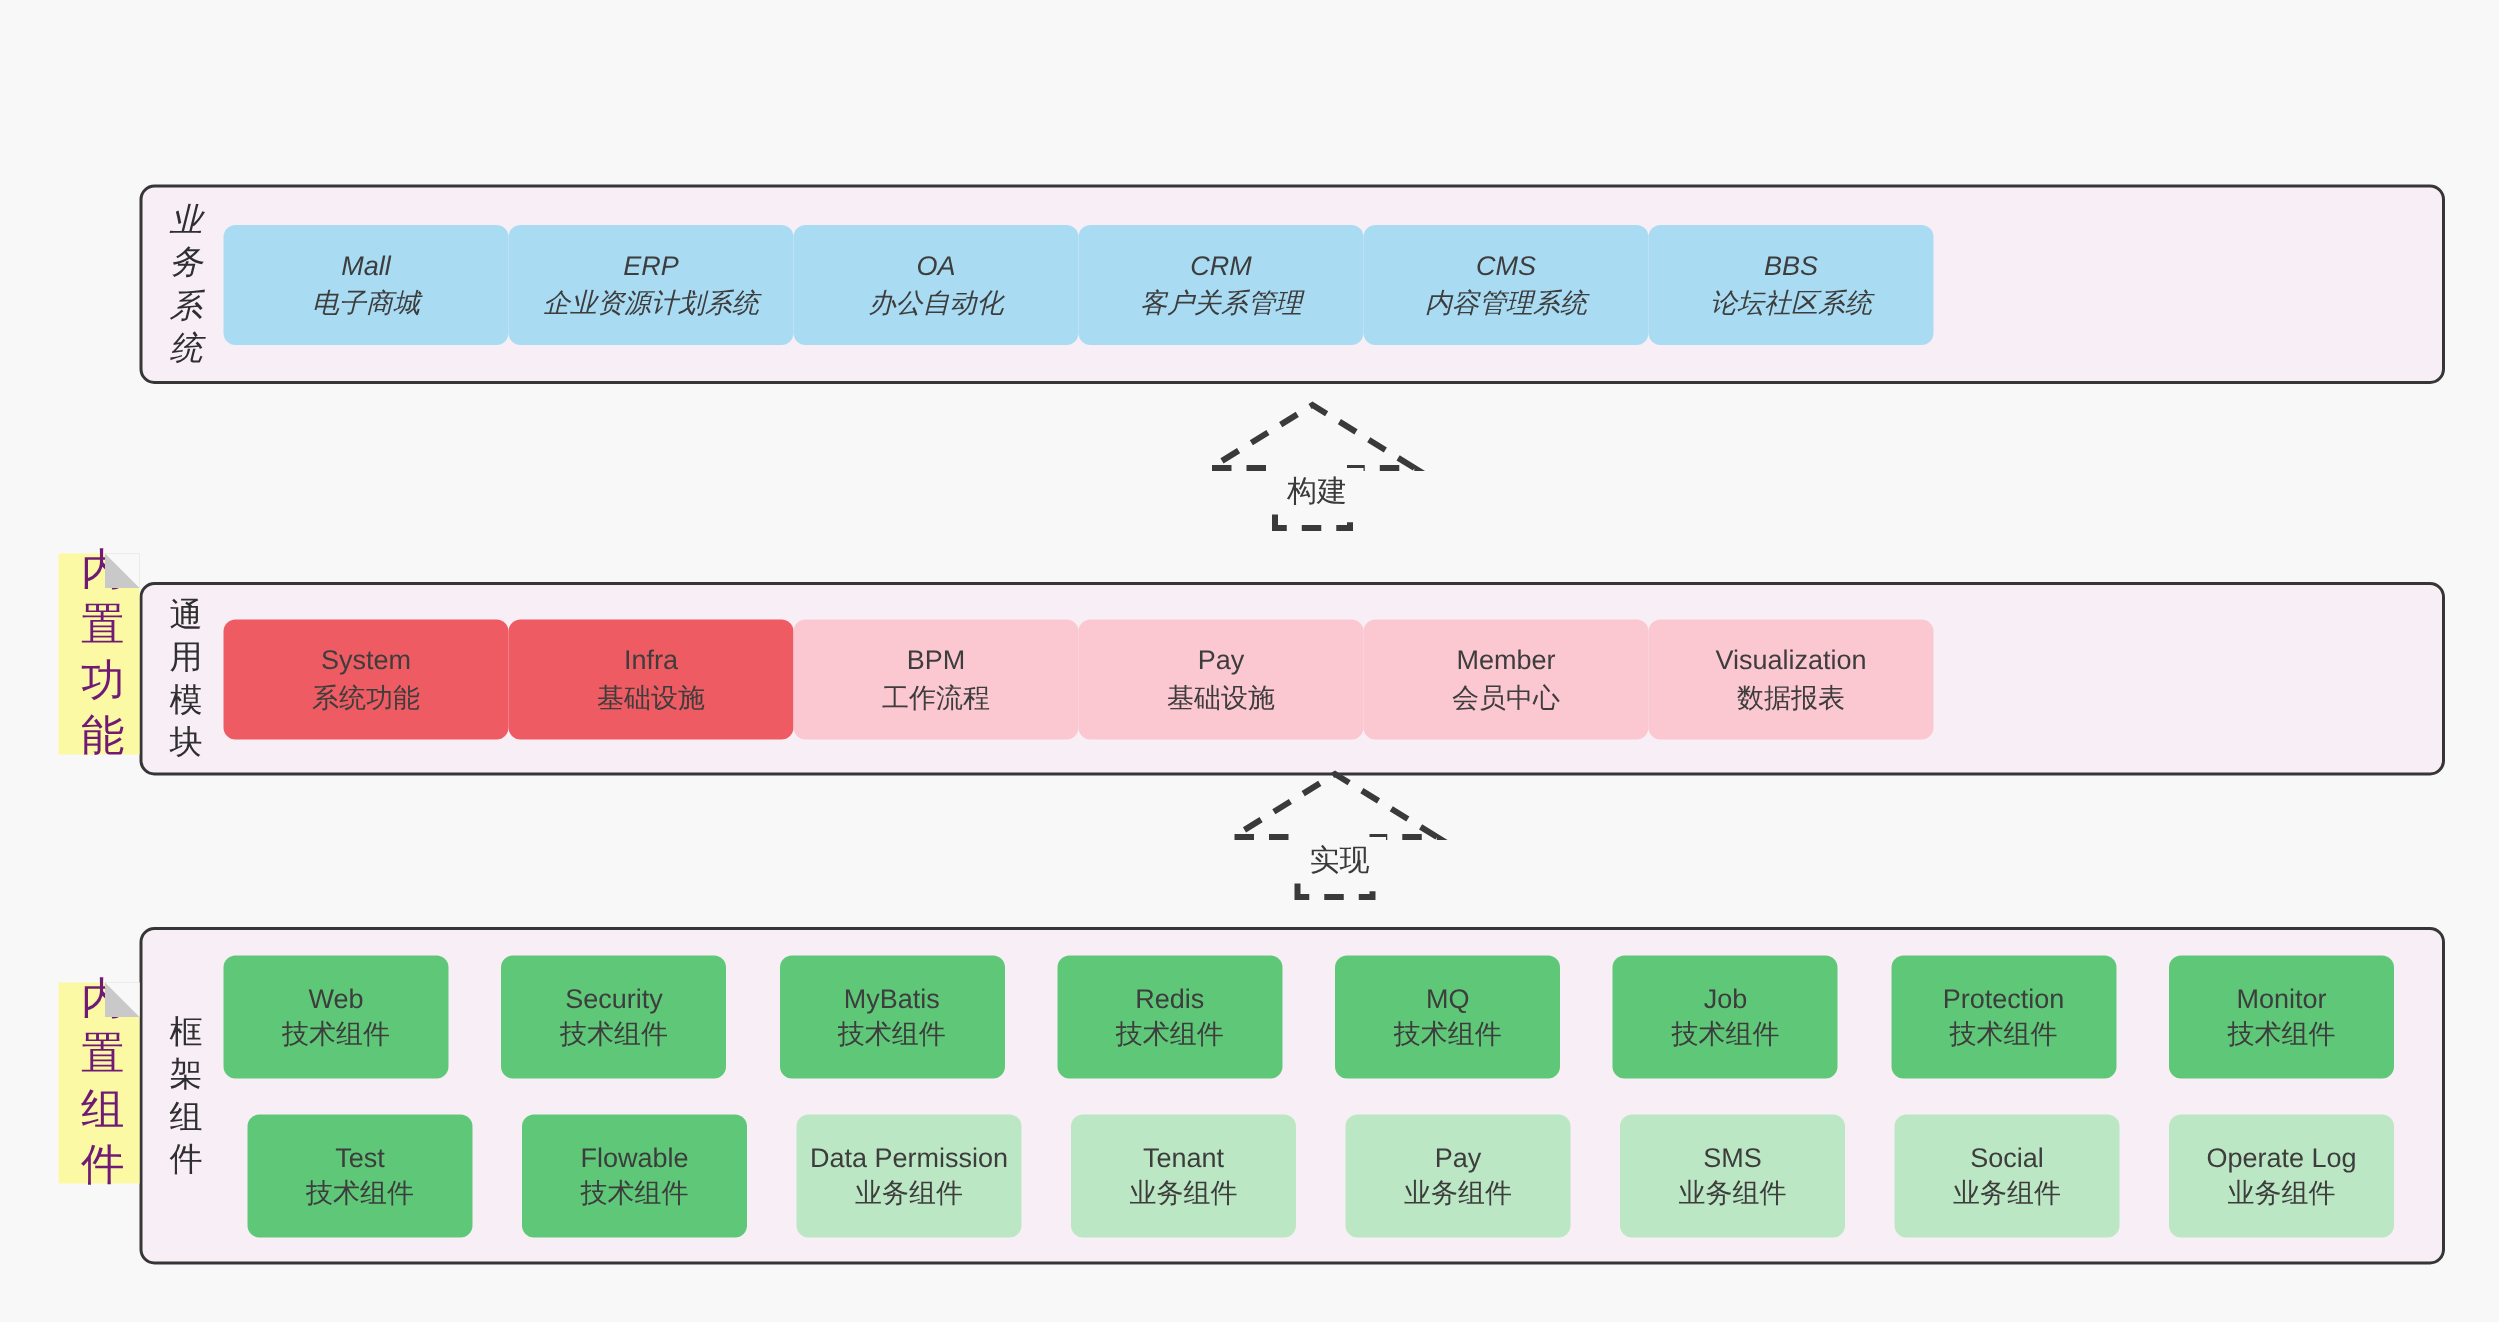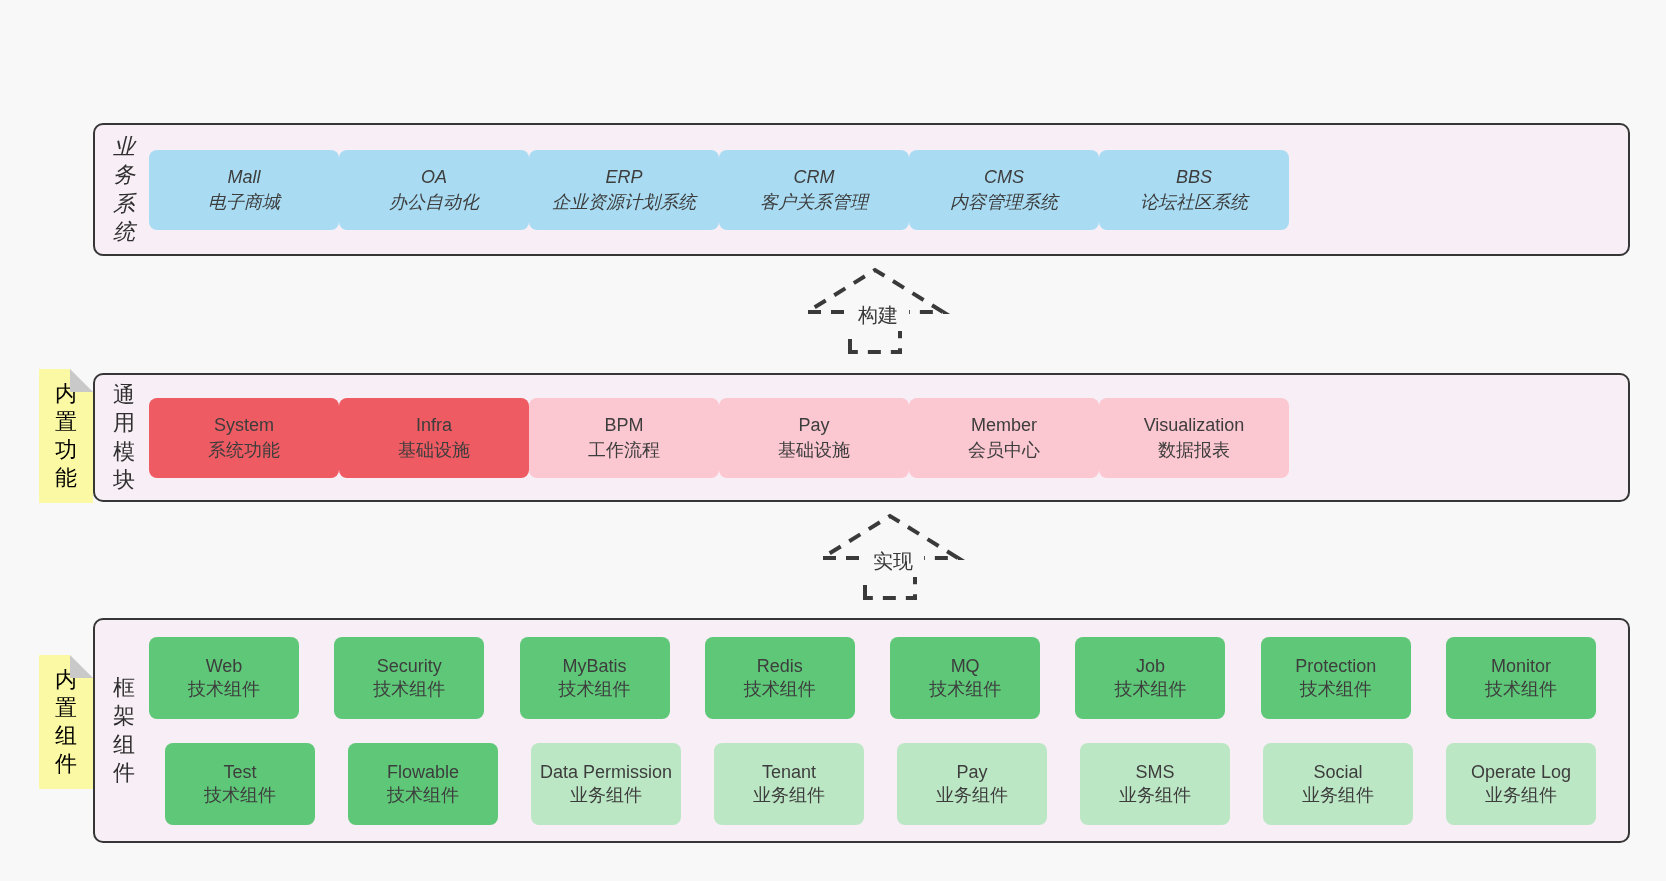--- a/index.html
+++ b/index.html
@@ -11,21 +11,21 @@
     overflow:hidden;
   }
   .layer{
     position:absolute;left:93px;width:1537px;
     background:#f8eef6;
     border:2px solid #363636;border-radius:10px;
     box-sizing:border-box;
     display:flex;align-items:stretch;
   }
   .layer-business{top:123px;height:133px;font-style:italic;}
-  .layer-modules{top:373px;height:129px;}
+  .layer-modules{top:388px;height:129px;}
   .layer-components{top:618px;height:225px;}
   .side-label{
     width:26px;margin-left:16px;
     align-self:center;
     font-size:22px;line-height:1.28;
     text-align:center;word-break:break-all;
     color:#2f2f2f;
     flex:0 0 auto;
   }
   .box-area{
@@ -62,51 +62,51 @@
     z-index:3;
   }
   .sticky-note::after{
     content:"";position:absolute;top:0;right:0;width:0;height:0;
     border-style:solid;border-width:0 23px 23px 0;
     border-color:#f8f8f8 #f8f8f8 #c9c9c9 #c9c9c9;
   }
   .note-modules{top:369px;}
   .note-components{top:655px;}
   .note-text{
-    width:24px;font-size:22px;line-height:1.28;
-    text-align:center;word-break:break-all;color:#000000;
+    width:24px;font-size:29px;line-height:1.28;
+    text-align:center;word-break:break-all;color:#701a75;
   }
   .arrow{position:absolute;width:160px;height:96px;}
   .arrow-build{left:795px;top:264px;}
   .arrow-implement{left:810px;top:510px;}
   .arrow svg{position:absolute;left:0;top:0;}
   .arrow-label{
-    position:absolute;left:52px;top:36px;width:62px;
+    position:absolute;left:52px;top:48px;width:62px;
     text-align:center;font-size:20px;
     background:#f8f8f8;padding:2px 0;
     color:#3a3a3a;
   }
 </style>
 </head>
 <body>
 
 <div class="layer layer-business">
   <div class="side-label">业务系统</div>
   <div class="box-area">
     <div class="box blue">
       <div>Mall</div>
       <div>电子商城</div>
     </div>
     <div class="box blue">
+      <div>ERP</div>
+      <div>企业资源计划系统</div>
+    </div>
+    <div class="box blue">
       <div>OA</div>
       <div>办公自动化</div>
-    </div>
-    <div class="box blue">
-      <div>ERP</div>
-      <div>企业资源计划系统</div>
     </div>
     <div class="box blue">
       <div>CRM</div>
       <div>客户关系管理</div>
     </div>
     <div class="box blue">
       <div>CMS</div>
       <div>内容管理系统</div>
     </div>
     <div class="box blue">

